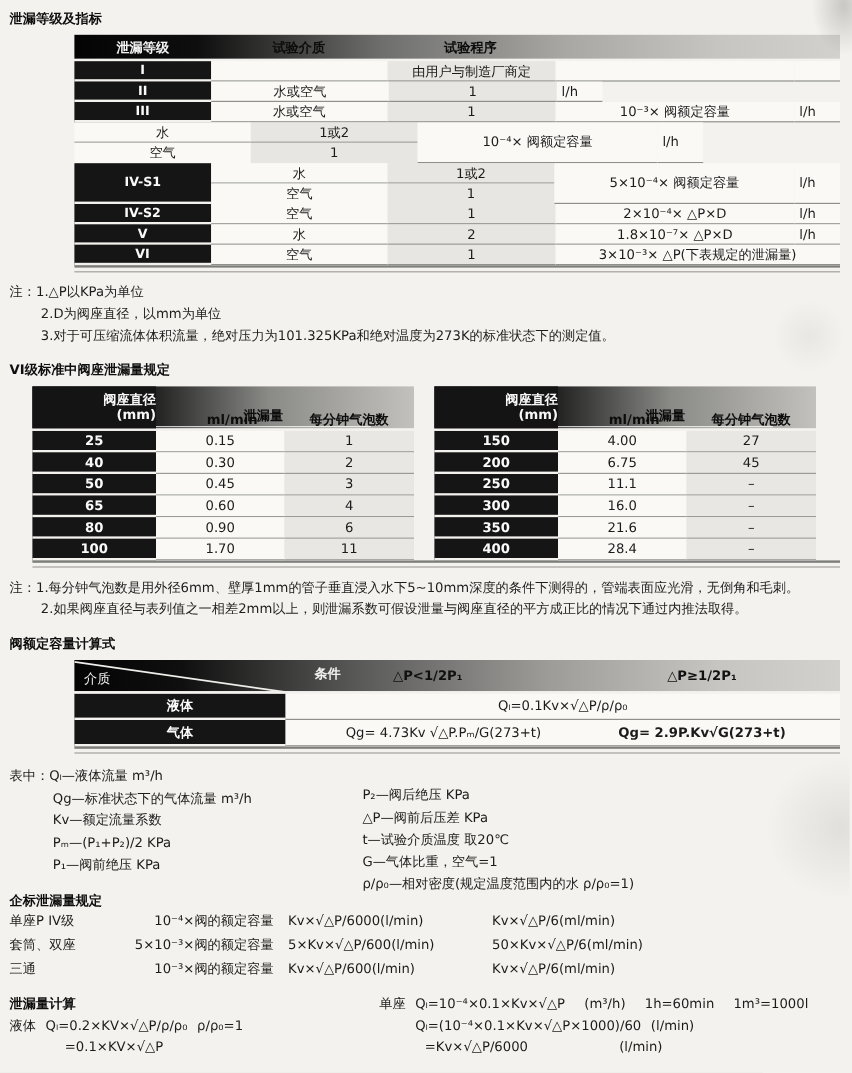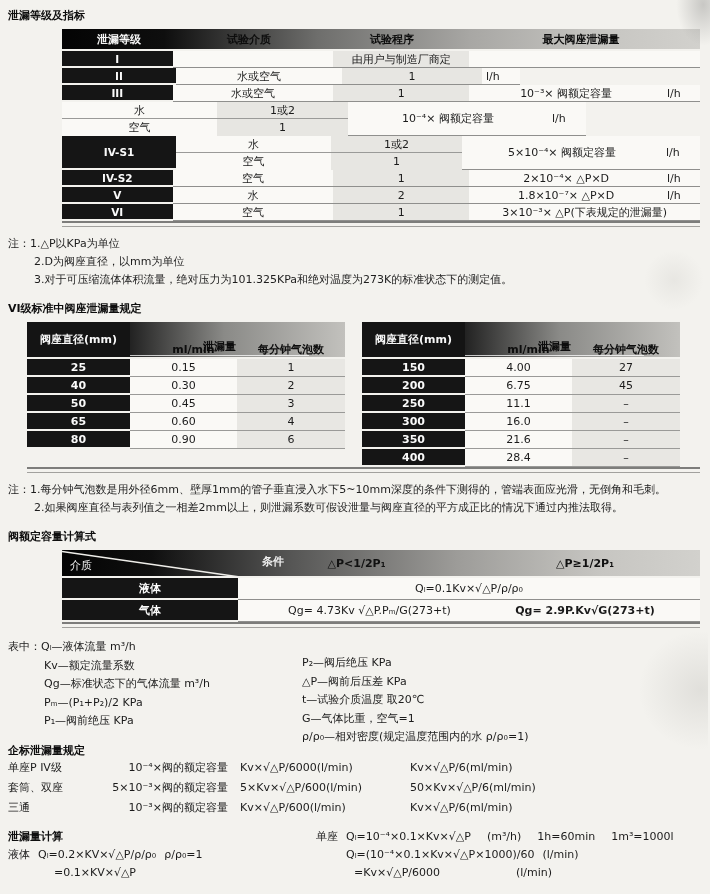--- a/index.html
+++ b/index.html
@@ -25,21 +25,21 @@
     background:linear-gradient(90deg,#040404 0%,#0e0e0e 16%,#6e6e6c 40%,#a8a7a4 64%,#c6c5c1 84%,#d2d1cd 100%);
     border-bottom:2px solid #f3f2ee; }
   .t1-head .h1 { width:114px; text-align:center; color:#f5f5f5; }
   .t1-head .h2 { width:146px; text-align:center; color:#0d0d0d; }
   .t1-head .h3 { width:140px; text-align:center; color:#0d0d0d; }
   .t1-head .h4 { width:238px; text-align:center; color:#0d0d0d; }
   .t1r { display:flex; align-items:stretch; }
   .c1 { width:114px; background:#151515; color:#fafafa; font-weight:bold;
         display:flex; align-items:center; justify-content:center;
         border-bottom:2px solid #f3f2ee; font-size:10.5px; }
-  .c2 { width:166px; } .c3 { width:140px; background:#e7e6e2; }
+  .c2 { width:148px; } .c3 { width:140px; background:#e7e6e2; }
   .c4 { width:200px; } .c5 { width:38px; text-align:left; }
   .cell { display:flex; align-items:center; justify-content:center;
           border-bottom:1px solid #8f8f8d; background:#faf9f6; }
   .c3.cell { background:#e7e6e2; }
   .c5.cell { justify-content:flex-start; padding-left:4px; }
   .t1 .row-h { height:17px; }
   .t1-mid { display:flex; flex-direction:column; width:286px; }
   .t1-sub { display:flex; height:17px; }
   .t1-sub .c2,.t1-sub .c3 { display:flex; align-items:center; justify-content:center; }
   .t1-sub.first .c2,.t1-sub.first .c3 { border-bottom:1px solid #9a9a98; }
@@ -52,21 +52,21 @@
   .notes .ind { padding-left:26px; }
 
   
   .t2wrap { display:flex; margin:6px 0 0 27px; gap:17px; }
   .t2 { width:318px; }
   .t2-head { position:relative; height:37px;
     background:linear-gradient(90deg,#040404 0%,#1a1a1a 30%,#8a8a87 62%,#c2c1bd 100%);
     border-bottom:2px solid #f3f2ee; }
   .t2-hd { position:absolute; left:0; top:0; width:103px; height:100%;
     background:#141414; color:#f7f7f7; font-weight:bold;
-    display:flex; align-items:center; justify-content:center; line-height:12px; }
+    display:flex; flex-direction:column; align-items:flex-end; justify-content:center; line-height:12px; }
   .t2-hl { position:absolute; left:103px; top:16px; width:179px; height:18px;
     display:flex; align-items:center; justify-content:center; font-weight:bold; color:#0d0d0d;
     border-bottom:1px solid rgba(255,255,255,.75); }
   .t2-hs { position:absolute; left:103px; top:18px; width:215px; height:19px; display:flex; font-weight:bold; color:#0d0d0d; }
   .t2-hs .s1 { width:107px; text-align:center; line-height:19px;padding-left:20px; }
   .t2-hs .s2 { width:108px; text-align:center; line-height:19px; }
   .t2r { display:flex; height:18px; }
   .t2r .d { width:103px; background:#151515; color:#fafafa; font-weight:bold;
     display:flex; align-items:center; justify-content:center; border-bottom:2px solid #f3f2ee; }
   .t2r .ml { width:107px; background:#faf9f6; display:flex; align-items:center; justify-content:center; border-bottom:1px solid #9a9a98; }
@@ -123,21 +123,20 @@
   <div class="artifact a2"></div>
   <div class="artifact a3"></div>
 
   <div class="sec-title" style="padding:8px 0 0 8px">泄漏等级及指标</div>
 
   <div class="t1">
     <div class="t1-head">
       <div class="h1">泄漏等级</div>
       <div class="h2">试验介质</div>
       <div class="h3">试验程序</div>
-      <div class="h4">最大阀座泄漏量</div>
     </div>
 
     <div class="t1r row-h">
       <div class="c1">I</div>
       <div class="c2 cell"></div>
       <div class="c3 cell">由用户与制造厂商定</div>
       <div class="c4 cell"></div>
       <div class="c5 cell"></div>
     </div>
     <div class="t1r row-h">
@@ -250,20 +249,25 @@
         </div>
       <div class="t2r">
           <div class="d">65</div>
           <div class="ml">0.60</div>
           <div class="bb">4</div>
         </div>
       <div class="t2r">
           <div class="d">80</div>
           <div class="ml">0.90</div>
           <div class="bb">6</div>
+        </div>
+      <div class="t2r">
+          <div class="d">100</div>
+          <div class="ml">1.70</div>
+          <div class="bb">11</div>
         </div>
     </div>
 
     <div class="t2">
       <div class="t2-head">
         <div class="t2-hd">
           <span>阀座直径</span>
           <span>(mm)</span>
         </div>
         <div class="t2-hl">泄漏量</div>
@@ -337,22 +341,22 @@
     </div>
     <div class="rule2">
         <div class="thick"></div>
         <div class="thin"></div>
       </div>
   </div>
 
   <div class="legend">
     <div class="lg-left">
       <div><span>表中：</span><span>Qₗ—液体流量  m³/h</span></div>
+      <div class="li">Qg—标准状态下的气体流量  m³/h</div>
       <div class="li">Kv—额定流量系数</div>
-      <div class="li">Qg—标准状态下的气体流量  m³/h</div>
       <div class="li">Pₘ—(P₁+P₂)/2  KPa</div>
       <div class="li">P₁—阀前绝压   KPa</div>
     </div>
     <div class="lg-right">
       <div>P₂—阀后绝压   KPa</div>
       <div>△P—阀前后压差  KPa</div>
       <div>t—试验介质温度  取20℃</div>
       <div>G—气体比重，空气=1</div>
       <div>ρ/ρ₀—相对密度(规定温度范围内的水 ρ/ρ₀=1)</div>
     </div>

